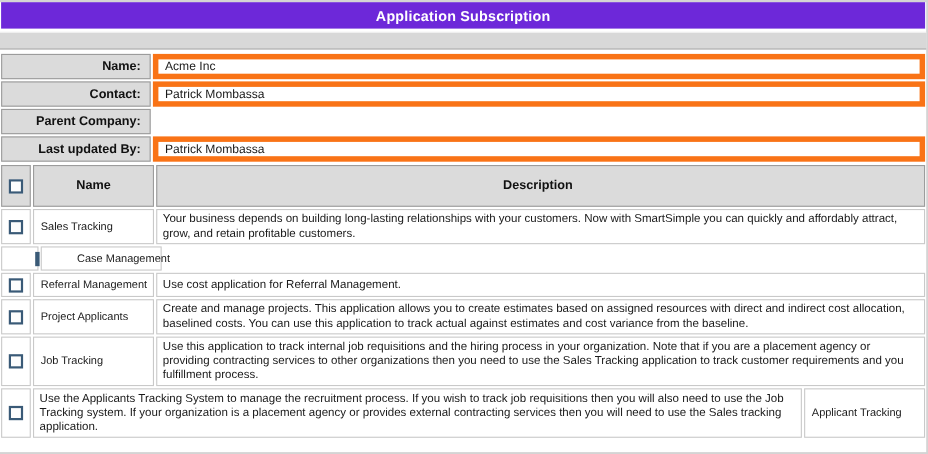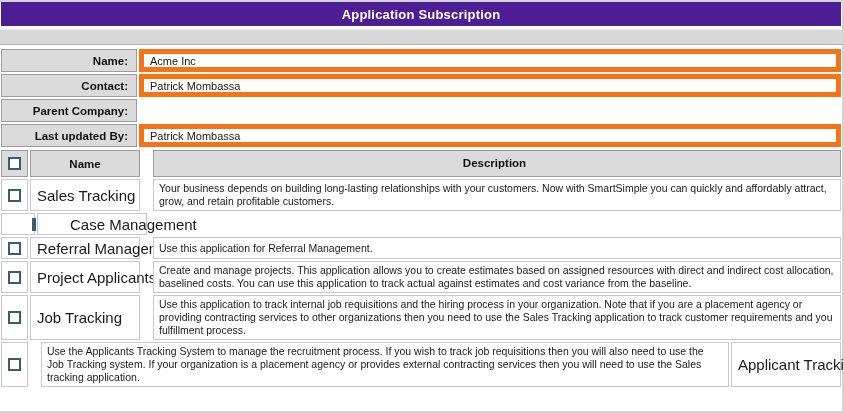--- a/index.html
+++ b/index.html
@@ -14,21 +14,21 @@
   .page {
     position: relative;
     width: 842px;
     height: 409px;
     background: #ffffff;
   }
   
   .titlebar {
     height: 24px;
     margin: 2px 1px 0 1px;
-    background: #4c1d95;
+    background: #6d28d9;
     display: flex;
     align-items: center;
     justify-content: center;
   }
   .titlebar .title-text {
     color: #ffffff;
     font-weight: bold;
     font-size: 13px;
     letter-spacing: 0.2px;
   }
@@ -94,38 +94,38 @@
     display: flex;
     align-items: center;
     justify-content: center;
   }
   .cell.name {
     width: 110px;
     margin-left: 2px;
     display: flex;
     align-items: center;
     padding-left: 6px;
-    font-size: 15px;
+    font-size: 10px;
     color: #1a1a1a;
     white-space: nowrap;
   }
   .cell.desc {
     flex: 1;
-    margin-left: 13px;
+    margin-left: 2px;
     display: flex;
     align-items: center;
     padding: 2px 5px;
     font-size: 10.5px;
     line-height: 13px;
     color: #1a1a1a;
   }
   .grid-row.header .cell {
     background: #dbdbdb;
     border-color: #9c9c9c;
-    height: 27px;
+    height: 38px;
   }
   .grid-row.header .cell.name,
   .grid-row.header .cell.desc {
     justify-content: center;
     padding-left: 0;
     font-weight: bold;
     font-size: 11.5px;
     color: #111111;
   }
   .grid-row.r-sales  .cell { min-height: 31px; }
@@ -206,21 +206,21 @@
         <input type="checkbox" style="">
       </div>
       <div class="cell name">Case Management</div>
     </div>
 
     <div class="grid-row r-ref">
       <div class="cell cb">
         <input type="checkbox" style="">
       </div>
       <div class="cell name">Referral Management</div>
-      <div class="cell desc">Use this application for Referral Management.</div>
+      <div class="cell desc">Use cost application for Referral Management.</div>
     </div>
 
     <div class="grid-row r-proj">
       <div class="cell cb">
         <input type="checkbox" style="">
       </div>
       <div class="cell name">Project Applicants</div>
       <div class="cell desc">Create and manage projects. This application allows you to create estimates based on assigned resources with direct and indirect cost allocation, baselined costs. You can use this application to track actual against estimates and cost variance from the baseline.</div>
     </div>
 

